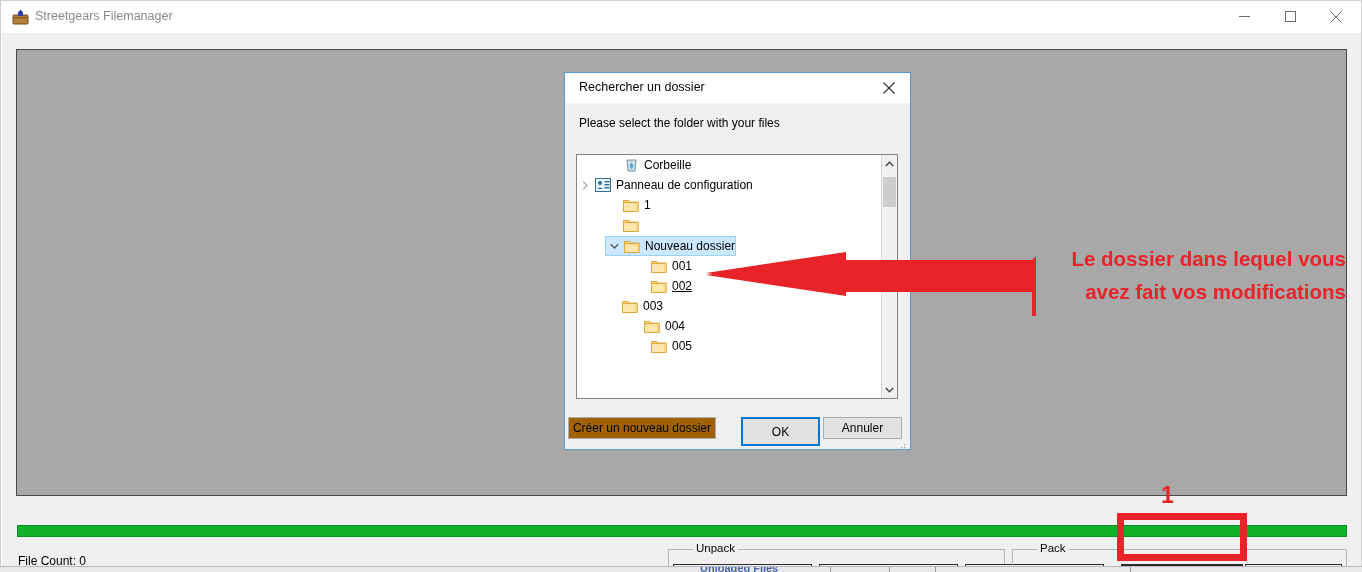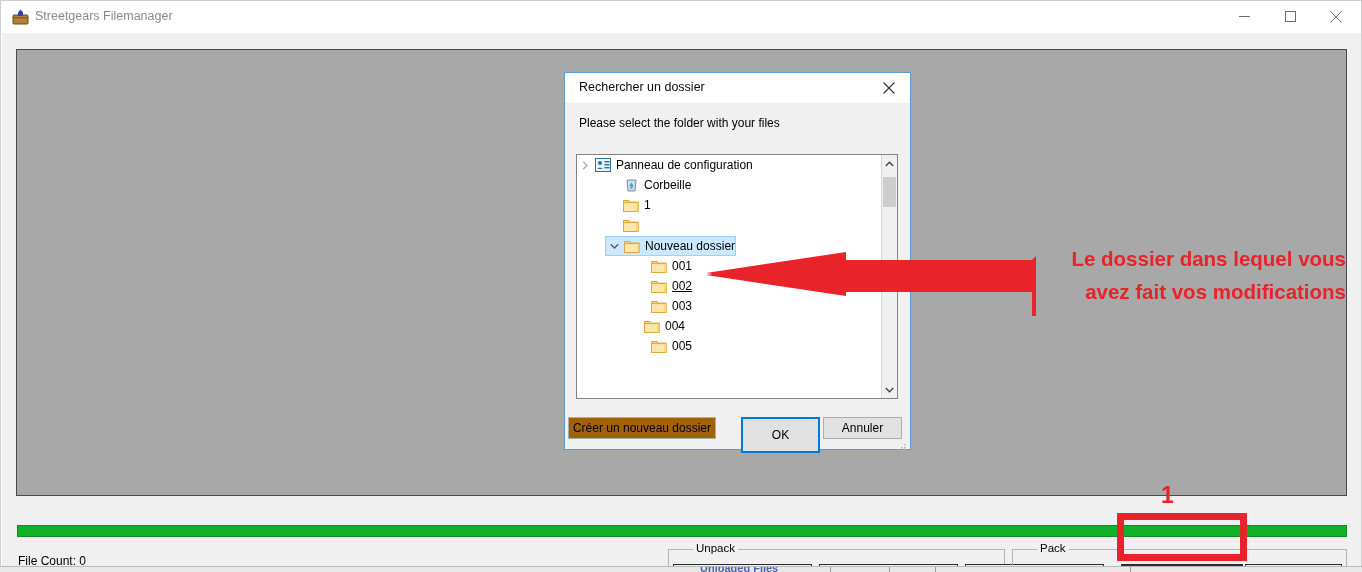--- a/index.html
+++ b/index.html
@@ -167,21 +167,21 @@
   #sb-up{top:0;}
   #sb-down{bottom:0;}
   #sb-thumb{position:absolute;left:1px;top:22px;width:13px;height:30px;background:#cdcdcd;}
 
   #btn-new-folder{
     position:absolute;left:568px;top:417px;width:148px;height:22px;
     background:#a16207;border:1px solid #adadad;box-sizing:border-box;
     display:flex;align-items:center;justify-content:center;font-size:12px;color:#000;
   }
   #btn-ok{
-    position:absolute;left:741px;top:417px;width:79px;height:36px;
+    position:absolute;left:741px;top:417px;width:79px;height:29px;
     background:#e1e1e1;border:2px solid #0078d7;box-sizing:border-box;
     display:flex;align-items:center;justify-content:center;font-size:12px;color:#000;
   }
   #btn-cancel{
     position:absolute;left:823px;top:417px;width:79px;height:22px;
     background:#e1e1e1;border:1px solid #adadad;box-sizing:border-box;
     display:flex;align-items:center;justify-content:center;font-size:12px;color:#000;
   }
   #dialog-grip{position:absolute;right:3px;bottom:2px;width:10px;height:10px;}
 
@@ -314,50 +314,50 @@
       <svg width="12" height="12" viewBox="0 0 12 12">
         <line x1="0.5" y1="0.5" x2="11.5" y2="11.5" stroke="#333" stroke-width="1.1"></line>
         <line x1="11.5" y1="0.5" x2="0.5" y2="11.5" stroke="#333" stroke-width="1.1"></line>
       </svg>
     </div>
   </div>
 
   <div id="dialog-prompt">Please select the folder with your files</div>
 
   <div id="tree-view">
-    <div id="tree-inner"><div class="tnode" style="padding-left: 0px;">
+    <div id="tree-inner"><div class="tnode" style="padding-left: 28px;">
+          <span class="chev"></span>
+          <span class="ticon">
+            <svg width="15" height="15" viewBox="0 0 15 15">
+              <path d="M3 2 h9 l-1 11 h-7 z" fill="#cfdde6" stroke="#7d909c"></path>
+              <path d="M7.5 4.5 l2 3.5 h-4 z" fill="#3aa0d6"></path>
+              <path d="M5.5 8.5 h4 l-2 2.5 z" fill="#3aa0d6"></path>
+            </svg>
+          </span>
+          <span class="tlabel">Corbeille</span>
+        </div><div class="tnode" style="padding-left: 0px;">
           <span class="chev">
             <svg width="6" height="9" viewBox="0 0 6 9">
               <polyline points="1.2,0.8 5,4.5 1.2,8.2" fill="none" stroke="#aaaaaa" stroke-width="1.3"></polyline>
             </svg>
           </span>
           <span class="ticon">
             <svg width="16" height="14" viewBox="0 0 16 14">
               <rect x="0.5" y="0.5" width="15" height="13" fill="#eaf4fb" stroke="#2e6f9e"></rect>
               <circle cx="5" cy="5" r="2" fill="#2e6f9e"></circle>
               <path d="M2 11 q3 -3 6 0" fill="#2e6f9e"></path>
               <rect x="9.5" y="3" width="5" height="1.4" fill="#2e6f9e"></rect>
               <rect x="9.5" y="6" width="5" height="1.4" fill="#2e6f9e"></rect>
               <rect x="9.5" y="9" width="5" height="1.4" fill="#2e6f9e"></rect>
             </svg>
           </span>
           <span class="tlabel">Panneau de configuration</span>
         </div><div class="tnode" style="padding-left: 28px;">
           <span class="chev"></span>
           <span class="ticon">
-            <svg width="15" height="15" viewBox="0 0 15 15">
-              <path d="M3 2 h9 l-1 11 h-7 z" fill="#cfdde6" stroke="#7d909c"></path>
-              <path d="M7.5 4.5 l2 3.5 h-4 z" fill="#3aa0d6"></path>
-              <path d="M5.5 8.5 h4 l-2 2.5 z" fill="#3aa0d6"></path>
-            </svg>
-          </span>
-          <span class="tlabel">Corbeille</span>
-        </div><div class="tnode" style="padding-left: 28px;">
-          <span class="chev"></span>
-          <span class="ticon">
             <svg width="16" height="14" viewBox="0 0 16 14">
               <path d="M0.5 2.5 h5.5 l1.2 1.6 h8.3 v9.4 h-15 z" fill="#fcd77a" stroke="#d9a73c"></path>
               <path d="M0.5 4.6 h15 v8.9 h-15 z" fill="#fde6a9" stroke="#d9a73c"></path>
               <path d="M13.4 4.6 h2.1 v8.9 h-2.1 z" fill="#f7cf7e"></path>
             </svg>
           </span>
           <span class="tlabel">1</span>
         </div><div class="tnode" style="padding-left: 28px;">
           <span class="chev"></span>
           <span class="ticon">
@@ -395,21 +395,21 @@
         </div><div class="tnode" style="padding-left: 56px; text-decoration: underline;">
           <span class="chev"></span>
           <span class="ticon">
             <svg width="16" height="14" viewBox="0 0 16 14">
               <path d="M0.5 2.5 h5.5 l1.2 1.6 h8.3 v9.4 h-15 z" fill="#fcd77a" stroke="#d9a73c"></path>
               <path d="M0.5 4.6 h15 v8.9 h-15 z" fill="#fde6a9" stroke="#d9a73c"></path>
               <path d="M13.4 4.6 h2.1 v8.9 h-2.1 z" fill="#f7cf7e"></path>
             </svg>
           </span>
           <span class="tlabel">002</span>
-        </div><div class="tnode" style="padding-left: 56px;">
+        </div><div class="tnode" style="padding-left: 27px;">
           <span class="chev"></span>
           <span class="ticon">
             <svg width="16" height="14" viewBox="0 0 16 14">
               <path d="M0.5 2.5 h5.5 l1.2 1.6 h8.3 v9.4 h-15 z" fill="#fcd77a" stroke="#d9a73c"></path>
               <path d="M0.5 4.6 h15 v8.9 h-15 z" fill="#fde6a9" stroke="#d9a73c"></path>
               <path d="M13.4 4.6 h2.1 v8.9 h-2.1 z" fill="#f7cf7e"></path>
             </svg>
           </span>
           <span class="tlabel">003</span>
         </div><div class="tnode" style="padding-left: 49px;">

